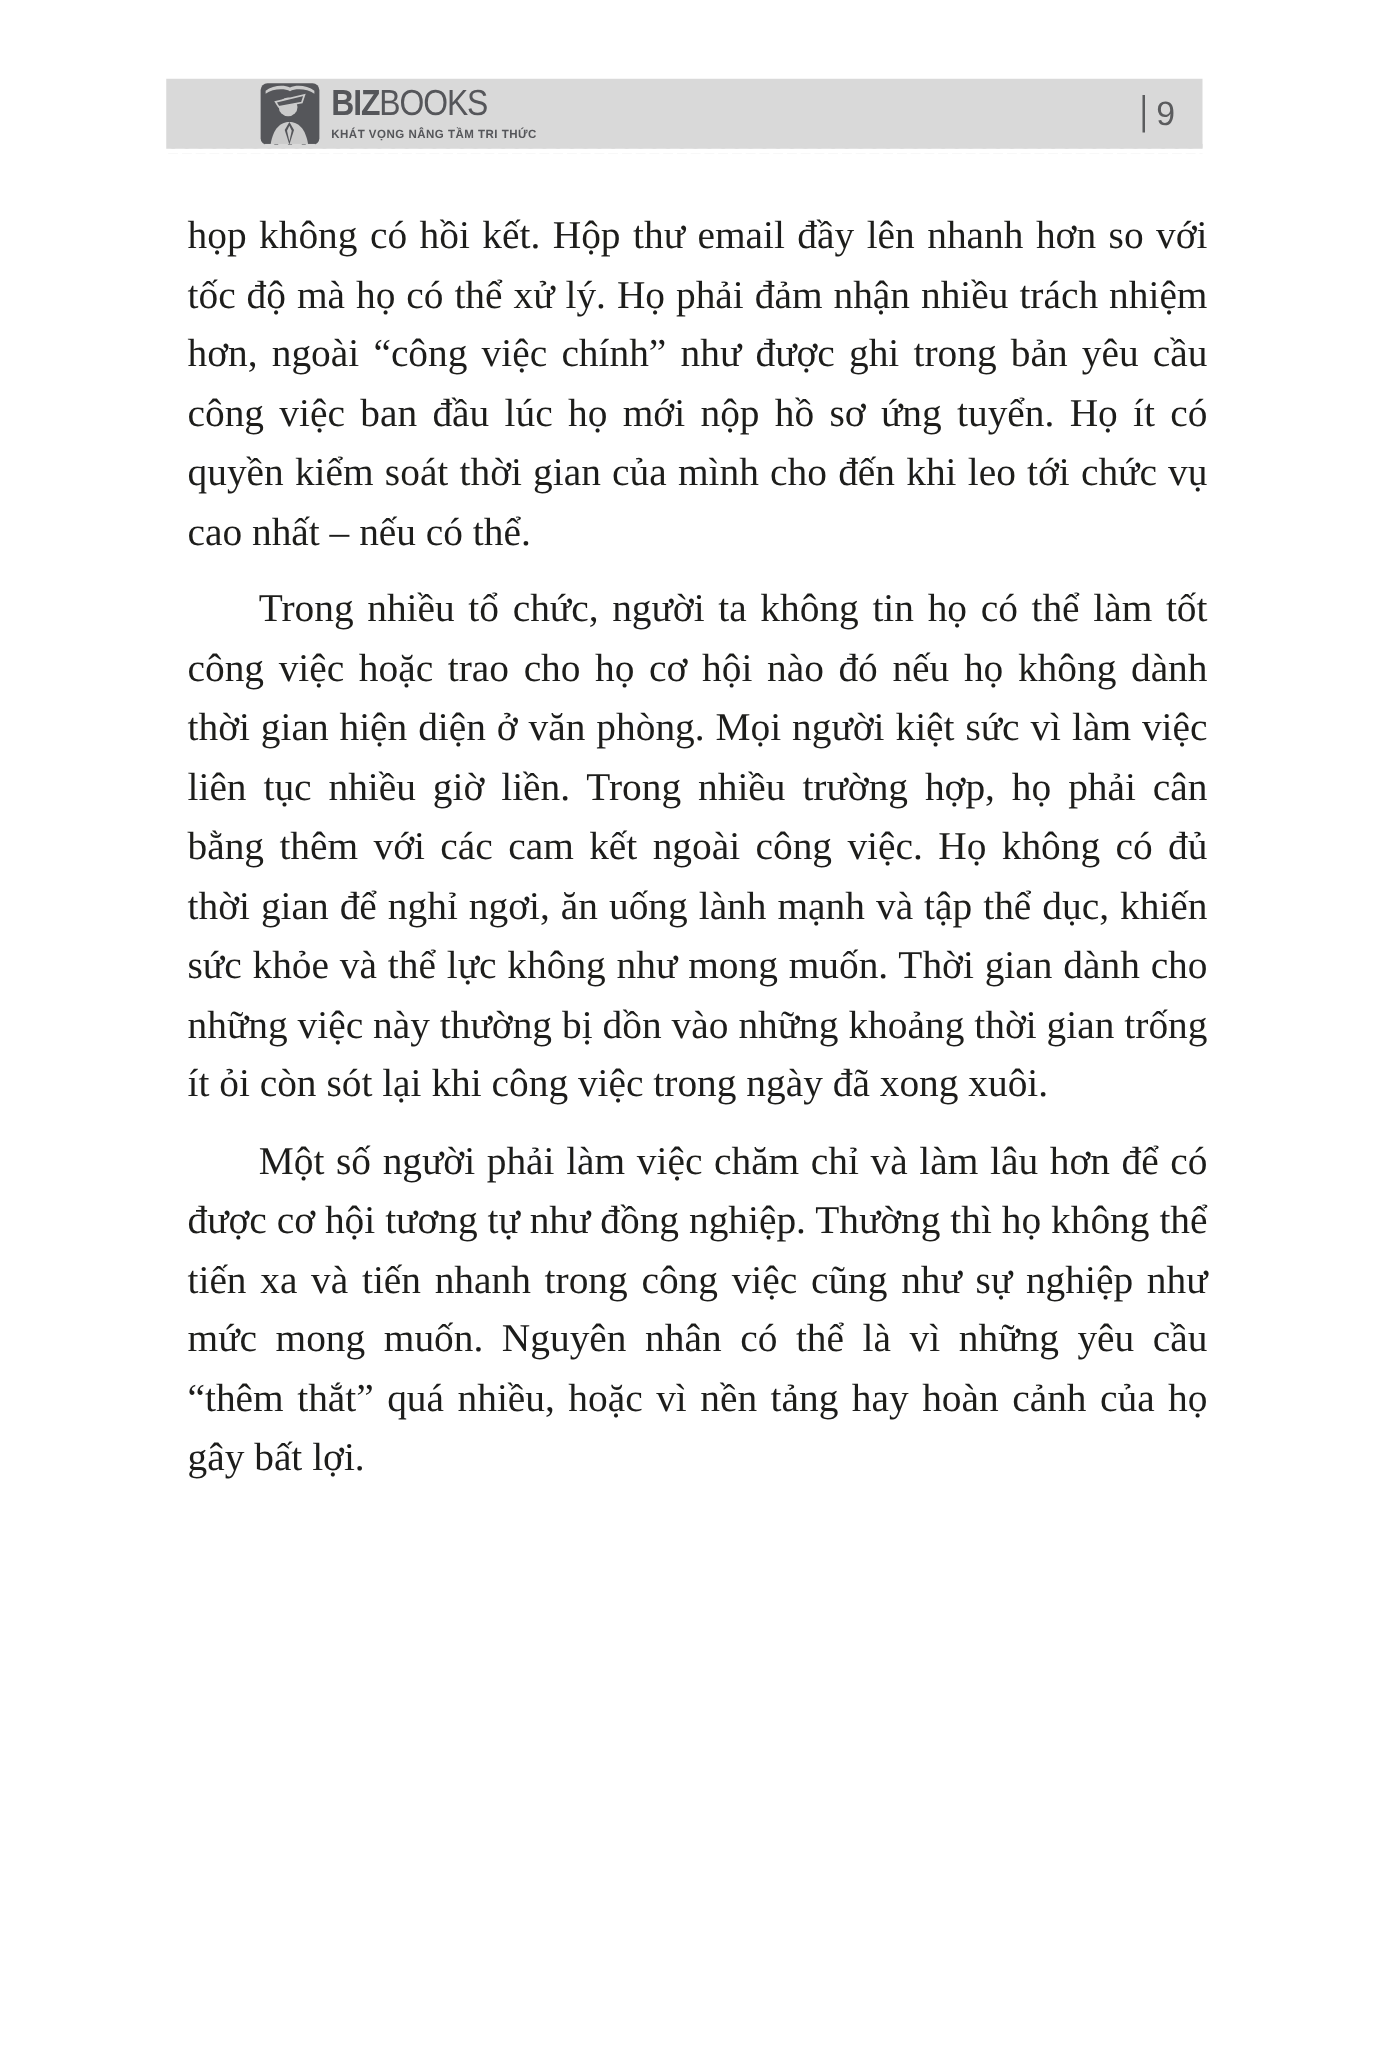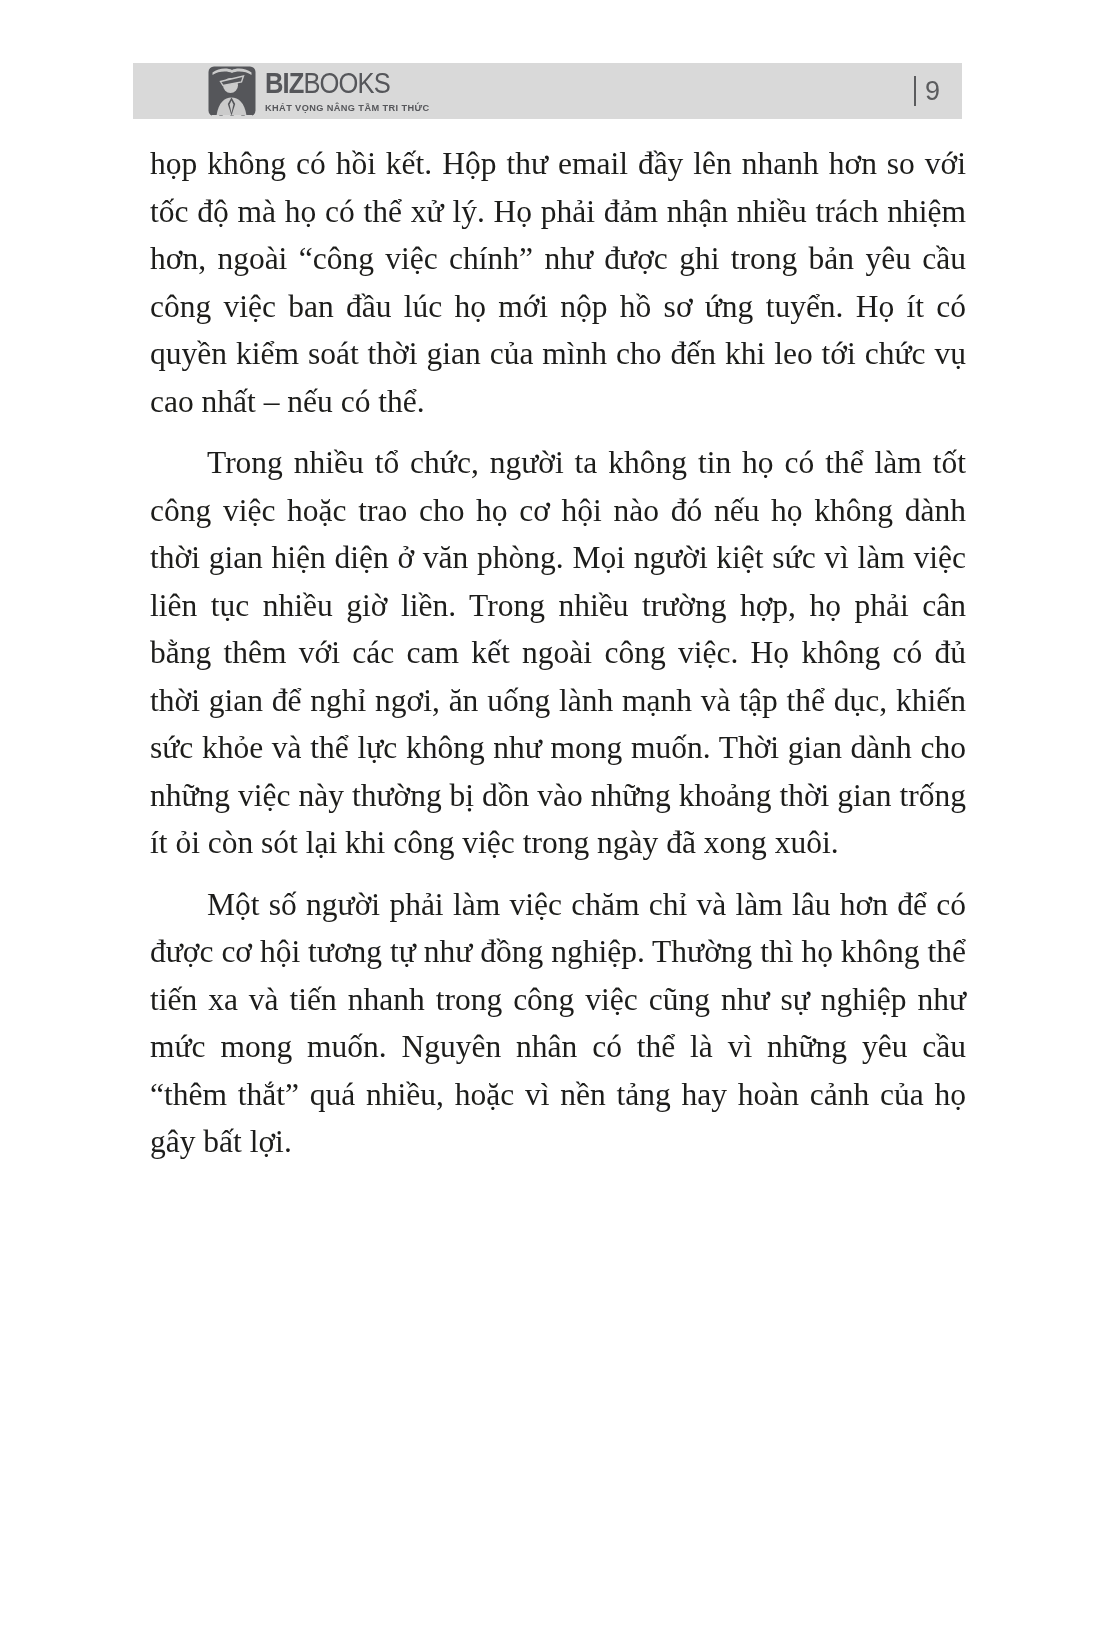--- a/index.html
+++ b/index.html
@@ -100,21 +100,21 @@
   .page-num .num {
     font-size: 27px;
     font-weight: 400;
     line-height: 1;
   }
 
   
   .body-copy {
     position: absolute;
     left: 150px;
-    top: 140px;
+    top: 164px;
     width: 816px;
     color: #1d1d1b;
     font-size: 31.5px;
     line-height: 47.5px;
     text-align: justify;
   }
   .body-copy p {
     margin: 0 0 14px 0;
   }
   .body-copy p.indent {

